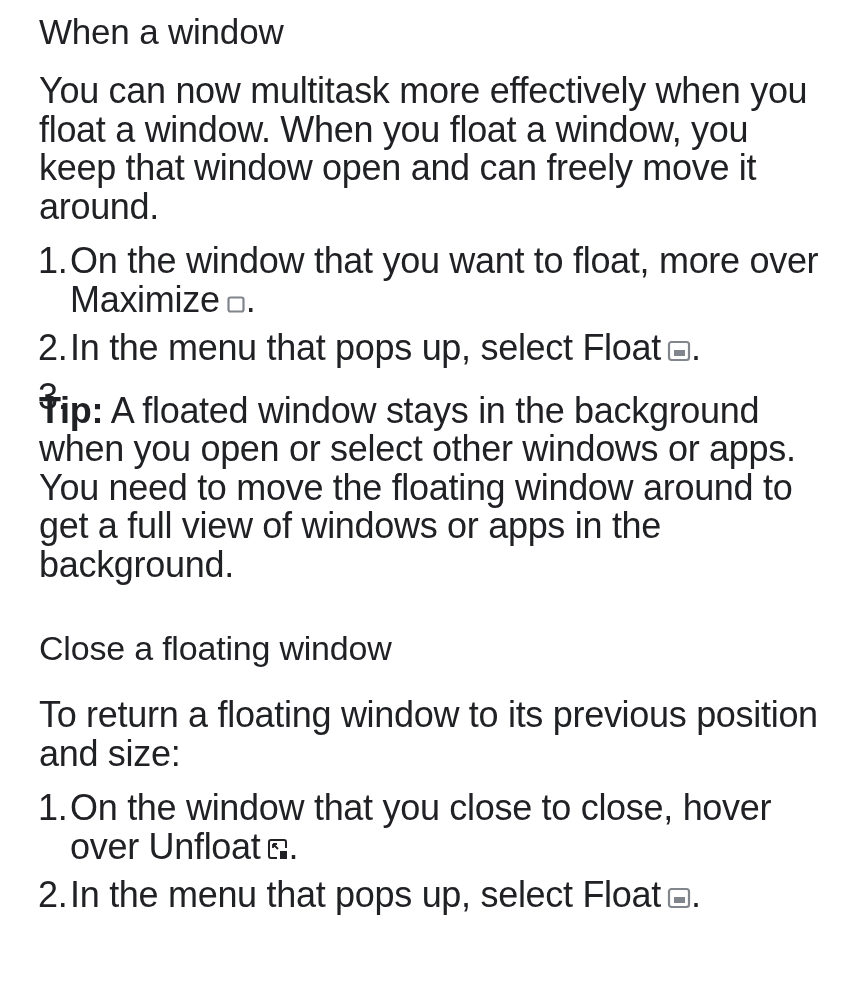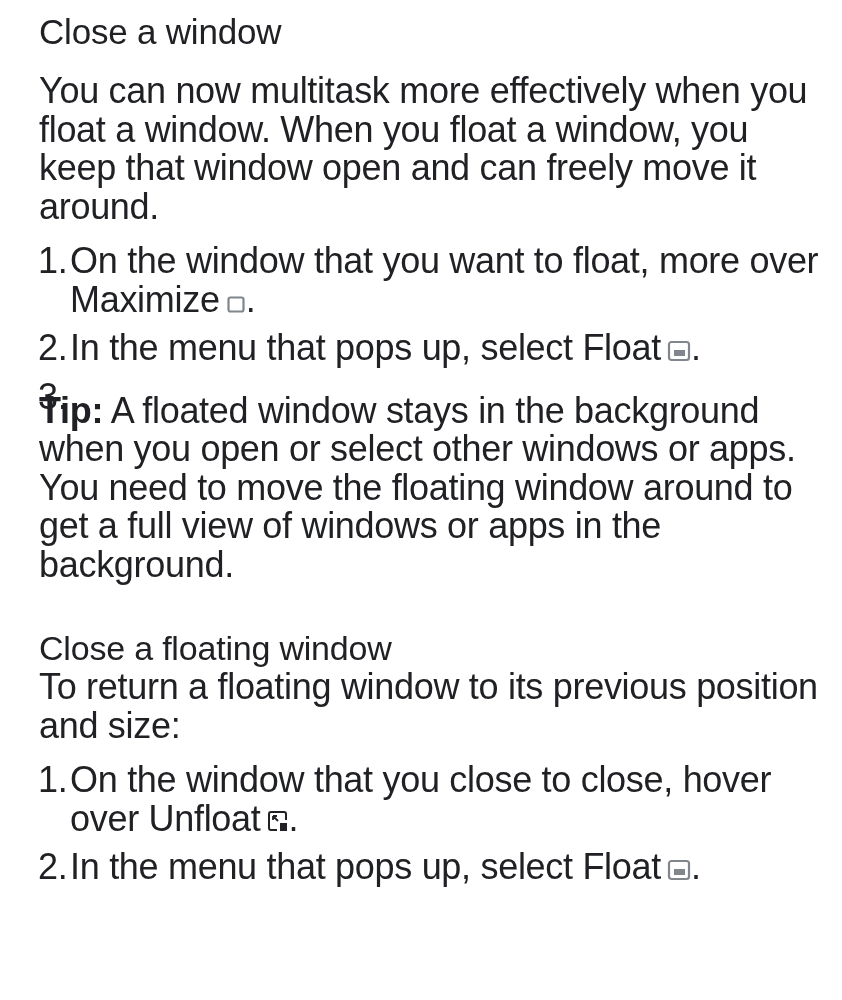--- a/index.html
+++ b/index.html
@@ -21,28 +21,28 @@
       font-size: 36px; line-height: 38.5px; margin: 0;
       letter-spacing: -0.3px;
     }
     .intro { margin-top: 16px; }
     ol { list-style: none; margin: 16px 0 0 0; padding: 0; }
     ol li { position: relative; padding-left: 31px; margin-bottom: 8px; }
     ol li .num { position: absolute; left: -1px; top: 0; }
     .tip { margin-top: 22px; }
     .tip b { font-weight: 700; }
     .sec2 { margin-top: 44px; }
-    .sec2-intro { margin-top: 0; }
+    .sec2-intro { margin-top: 28px; }
     .icon { display: inline-block; vertical-align: -2px; margin-left: 6px; }
   </style>
 </head>
 <body>
 
 <div class="page">
-  <h1>Close a window</h1>
+  <h1>When a window</h1>
   <p class="intro">You can now multitask more effectively when you float a window. When you float a window, you keep that window open and can freely move it around.</p>
 
   <ol>
     <li>
       <span class="num">1.</span>
       <span>On the window that you want to float, more over Maximize</span><span class="icon"><svg width="20" height="20" viewBox="0 0 20 20">
             <rect x="2.5" y="3.5" width="15" height="14" rx="2" fill="none" stroke="#80868b" stroke-width="2.2"></rect>
           </svg></span><span>.</span>
     </li>
     <li>

